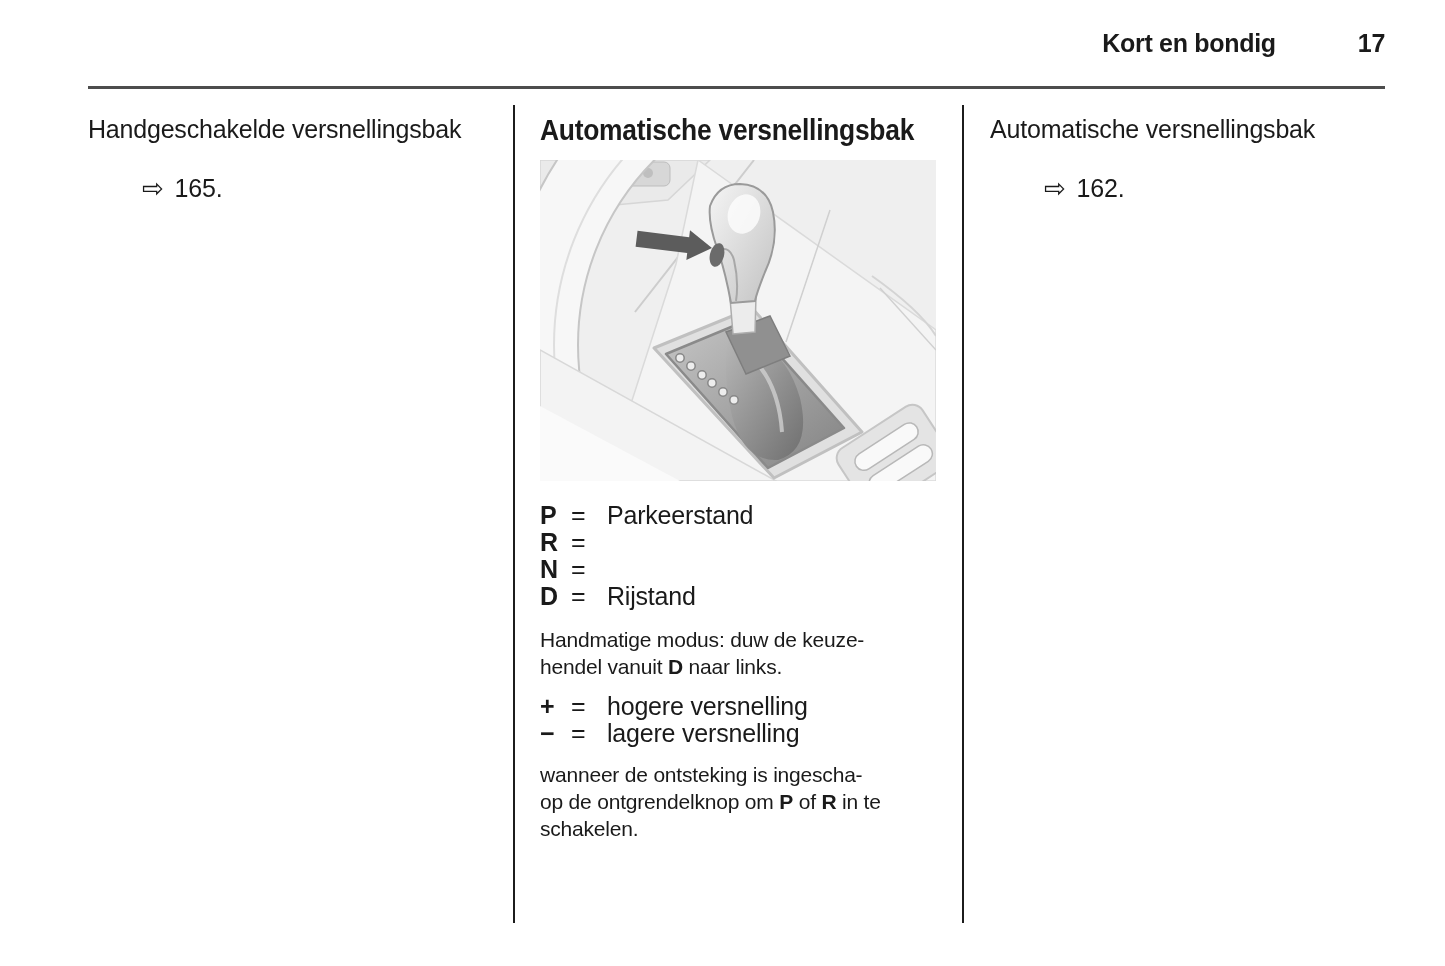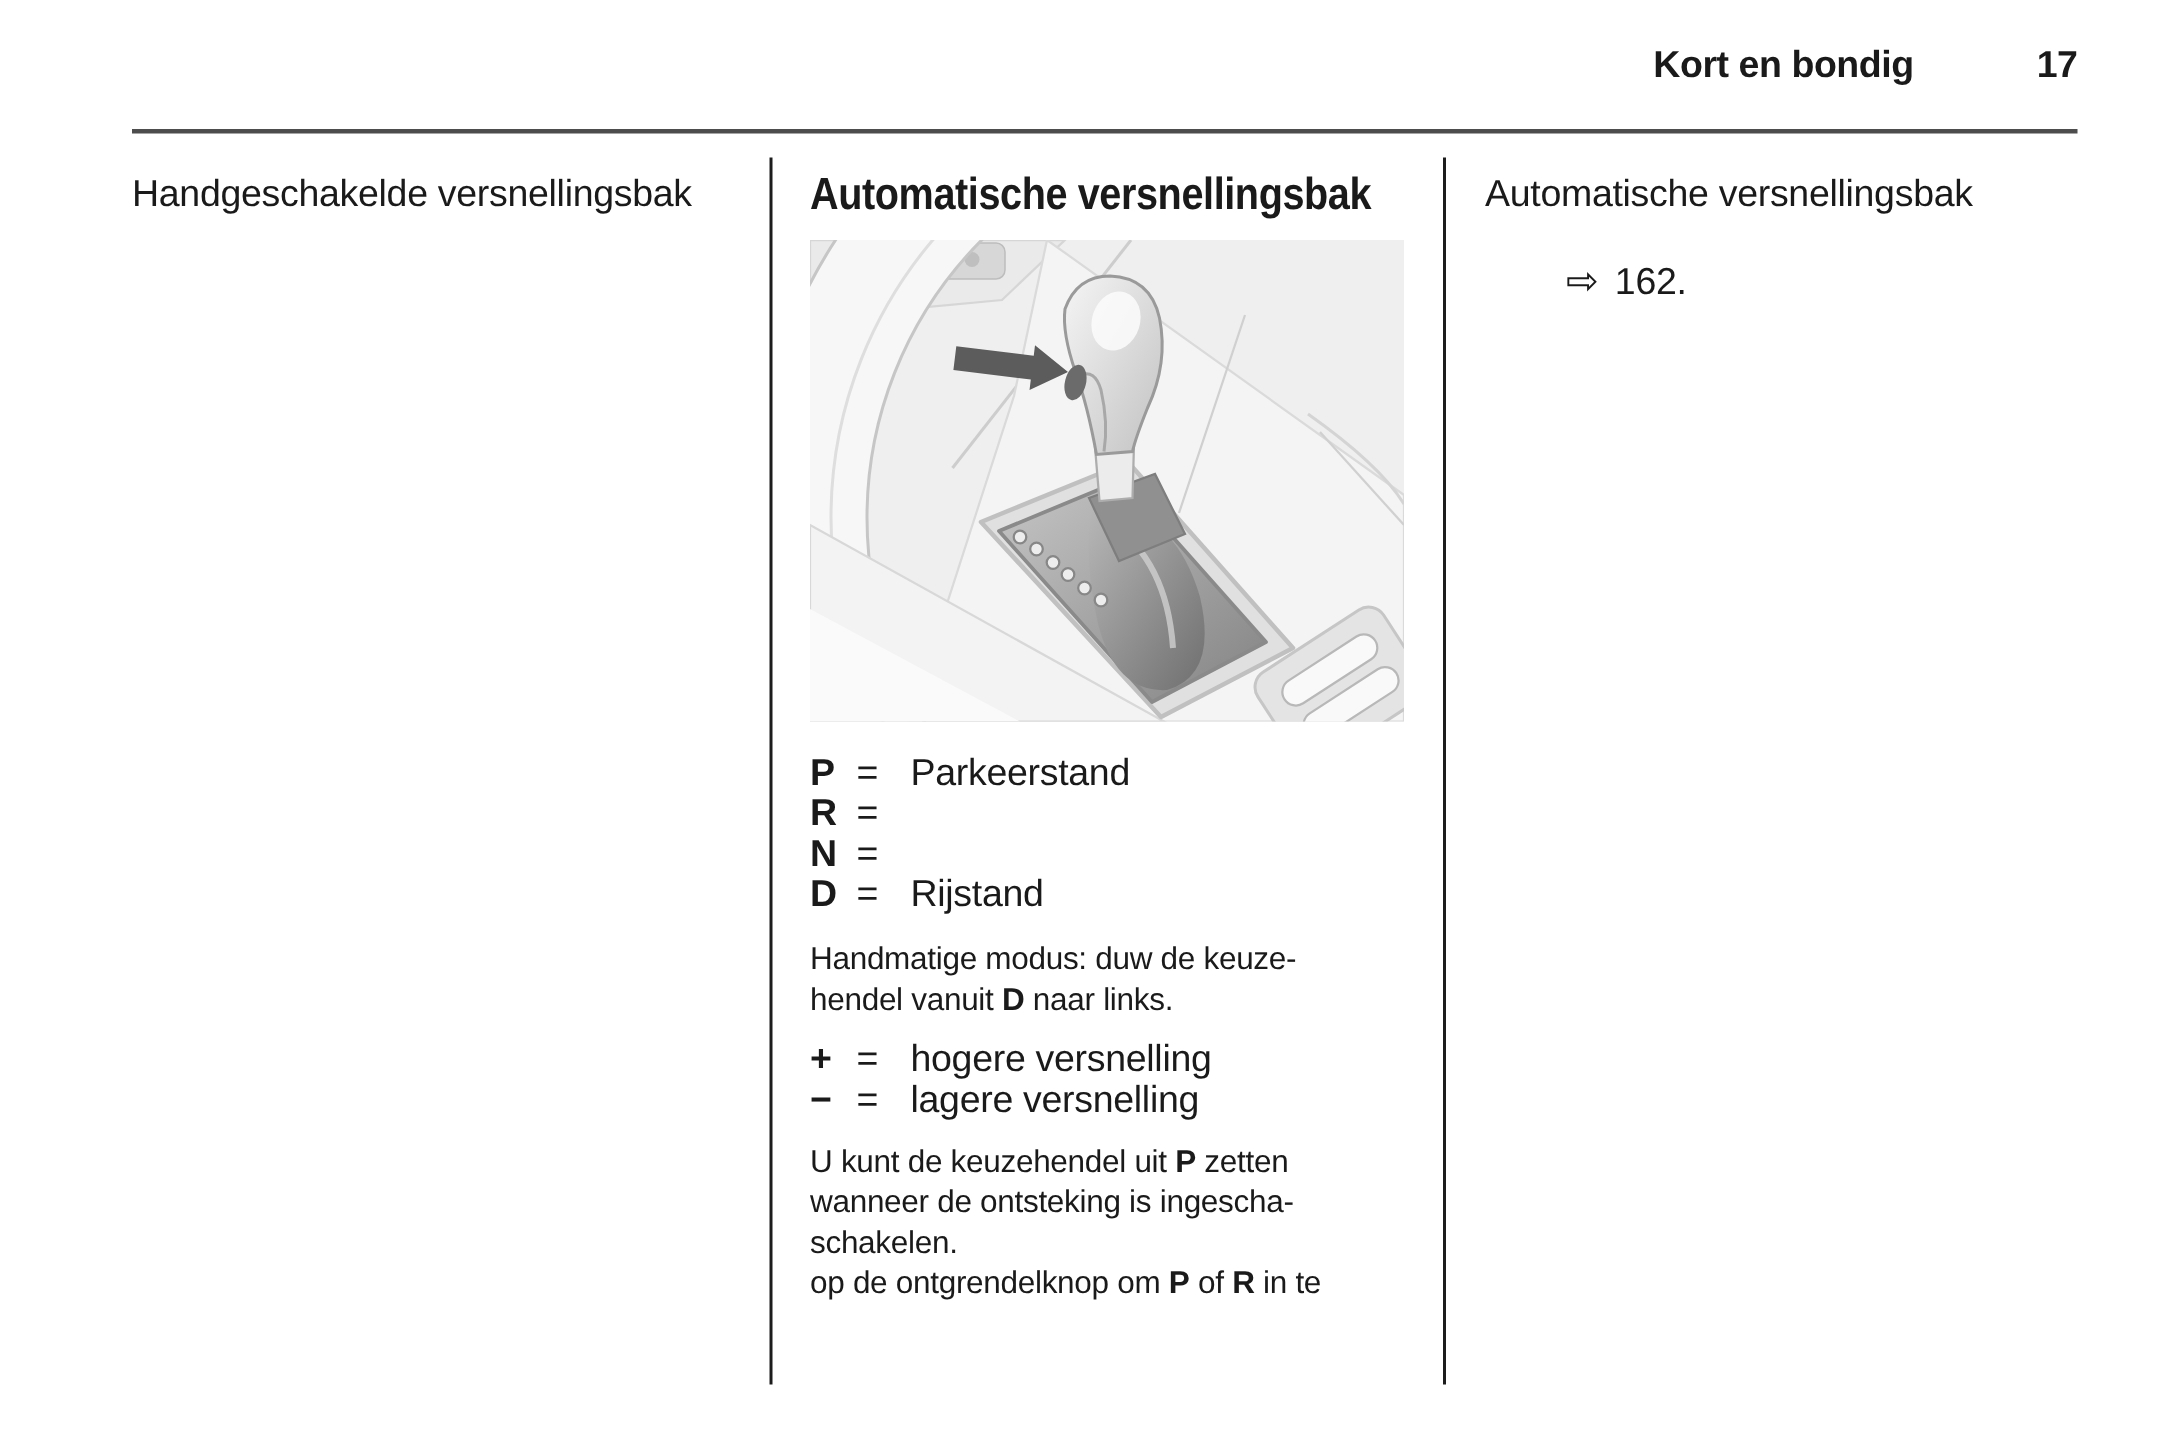--- a/index.html
+++ b/index.html
@@ -46,20 +46,23 @@
   <header class="pagehead">
     <div class="htitle">Kort en bondig</div>
     <div class="hnum">17</div>
   </header>
   <div class="rule"></div>
 
   <main class="content">
 
     <section class="col colL bodytext">
       <div class="line">Handgeschakelde versnellingsbak</div>
+      <div class="line refline">
+        <span class="refarrow">⇨</span><span>165.</span>
+      </div>
     </section>
 
     <div class="vdiv"></div>
 
     <section class="col colM">
       <h2 class="h2">Automatische versnellingsbak</h2>
 
       <figure class="illu">
         <svg width="396" height="321" viewBox="0 0 396 321" xmlns="http://www.w3.org/2000/svg">
           <defs>
@@ -174,24 +177,23 @@
           <span class="def">hogere versnelling</span>
         </div>
         <div class="lrow">
           <span class="sym">−</span>
           <span class="eq">=</span>
           <span class="def">lagere versnelling</span>
         </div>
       </div>
 
       <div class="para para2">
-        <div class="line"><span>U kunt de keuzehendel uit </span><span class="b">P</span><span> zetten</span></div>
         <div class="line"><span>wanneer de ontsteking is ingescha-</span></div>
+        <div class="line"><span>op de ontgrendelknop om </span><span class="b">P</span><span> of </span><span class="b">R</span><span> in te</span></div>
         <div class="line"><span>schakelen.</span></div>
-        <div class="line"><span>op de ontgrendelknop om </span><span class="b">P</span><span> of </span><span class="b">R</span><span> in te</span></div>
       </div>
     </section>
 
     <div class="vdiv"></div>
 
     <section class="col colR bodytext">
       <div class="line">Automatische versnellingsbak</div>
       <div class="line refline">
         <span class="refarrow">⇨</span><span>162.</span>
       </div>

